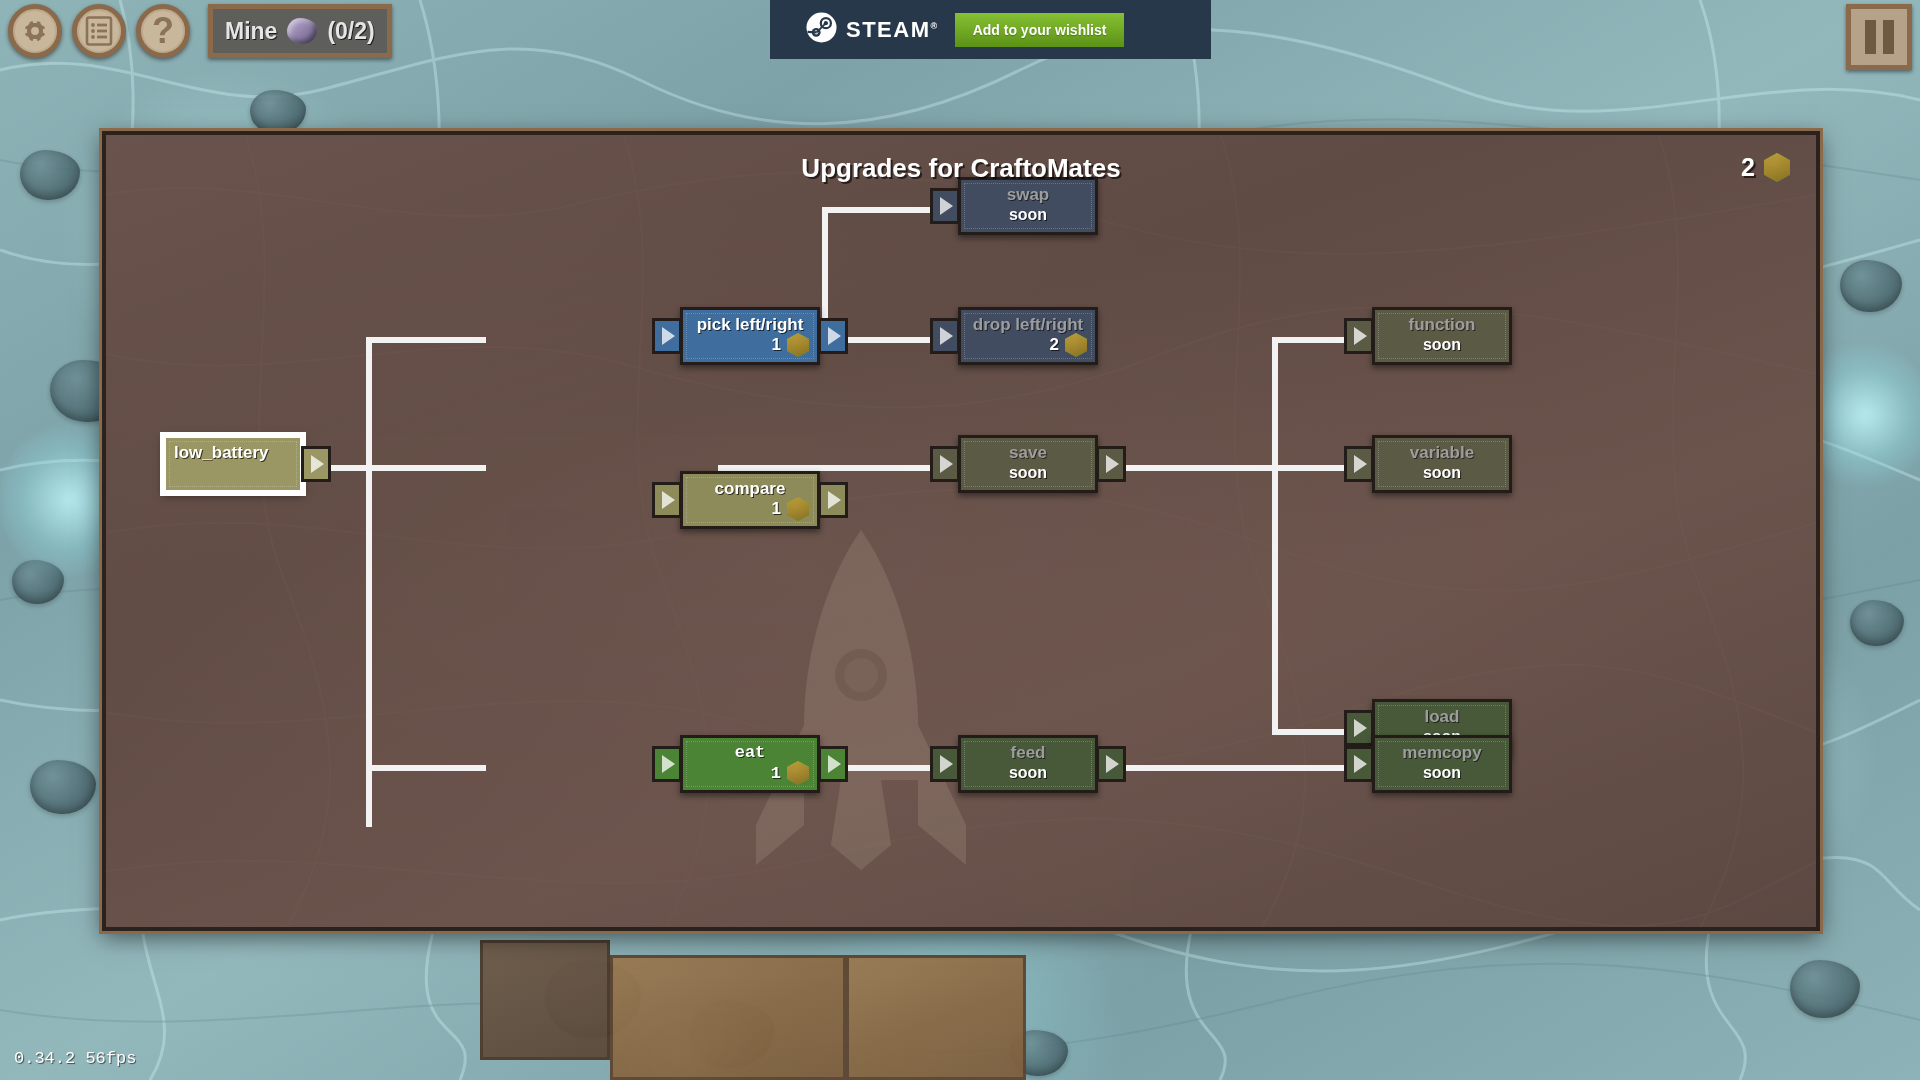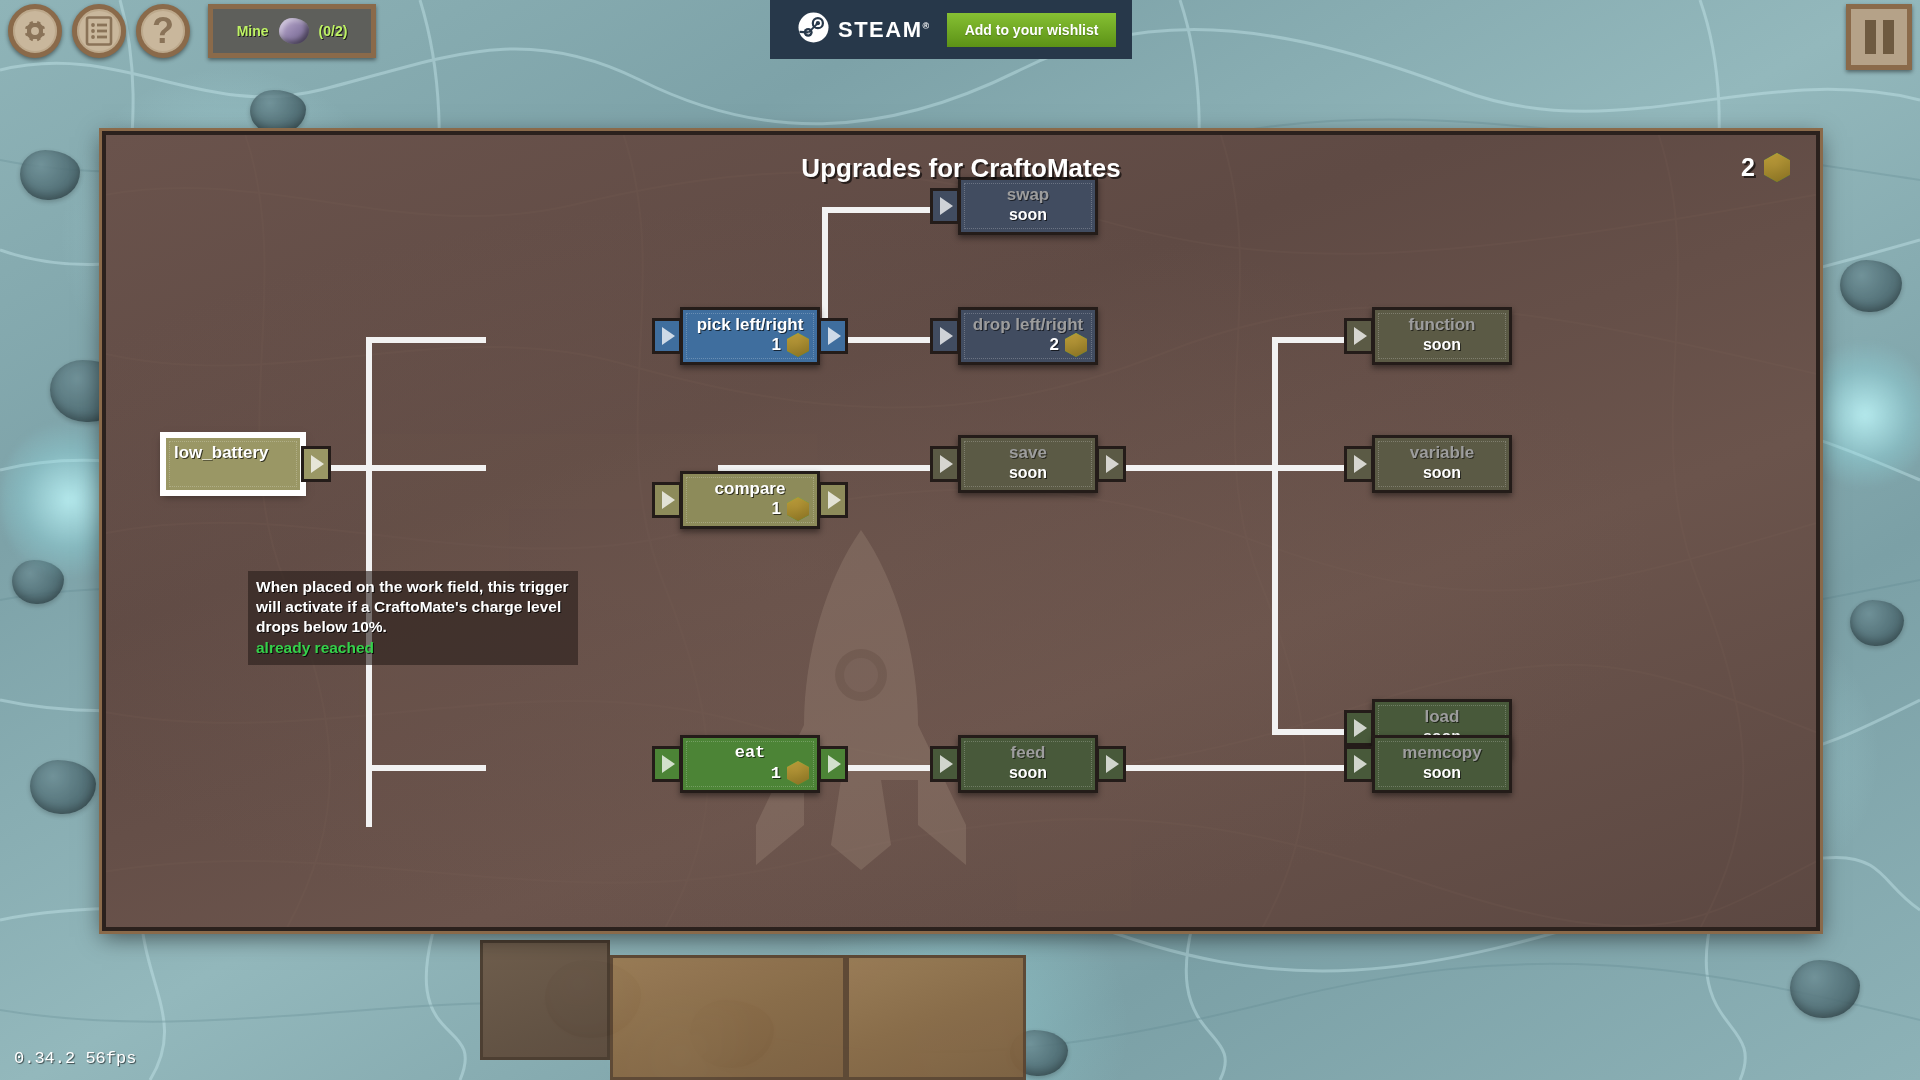--- a/index.html
+++ b/index.html
@@ -71,35 +71,35 @@
     margin-left: 8px;
     height: 54px;
     min-width: 168px;
     background: #5e5f5b;
     border: 5px solid #8a6a4a;
     box-shadow: 0 2px 4px rgba(0,0,0,.45);
     display: flex; align-items: center; justify-content: center; gap: 10px;
     padding: 0 12px;
     cursor: pointer;
   }
-  .mine-panel .lbl { color:#bef264; font-weight: bold; font-size: 14px; text-shadow: 1px 1px 0 rgba(0,0,0,.7); }
+  .mine-panel .lbl { color:#e5e5e5; font-weight: bold; font-size: 23px; text-shadow: 1px 1px 0 rgba(0,0,0,.7); }
   .mine-rock {
     width: 30px; height: 26px;
     background: linear-gradient(140deg,#c2b2d4,#8e7fa8 55%,#6f6288);
     border-radius: 44% 56% 48% 52% / 52% 46% 54% 48%;
     box-shadow: inset -3px -3px 5px rgba(0,0,0,.4), inset 3px 3px 4px rgba(255,255,255,.35);
   }
 
   
   .steam-banner {
     position: absolute; left: 770px; top: 0;
-    width: 362px; height: 59px;
+    width: 441px; height: 59px;
     background: #27384a;
     display: flex; align-items: center; gap: 16px;
-    padding-left: 28px;
+    padding-left: 36px;
   }
   .steam-logo-wrap { display: flex; align-items: center; gap: 9px; }
   .steam-word { color: #fff; font-weight: bold; font-size: 22px; letter-spacing: 1.5px; }
   .steam-word sup { font-size: 9px; vertical-align: super; }
   .wishlist-btn {
     background: linear-gradient(180deg,#86c033,#5c9216);
     color: #fff; font-weight: bold; font-size: 14px;
     padding: 9px 18px;
     border: none; cursor: pointer;
     text-shadow: 0 1px 1px rgba(0,0,0,.25);
@@ -598,22 +598,16 @@
         <div class="plug left">
             <span class="tri"></span>
           </div>
         <div class="title">memcopy</div>
         <div class="soon">soon</div>
       </div>
     </div>
 
   </div>
 
-  <div class="tooltip">
-    <p>When placed on the work field, this trigger</p>
-    <p>will activate if a CraftoMate's charge level</p>
-    <p>drops below 10%.</p>
-    <div class="status">already reached</div>
-  </div>
 
   <div class="fps">0.34.2 56fps</div>
 
 </div>
 
 </body></html>

